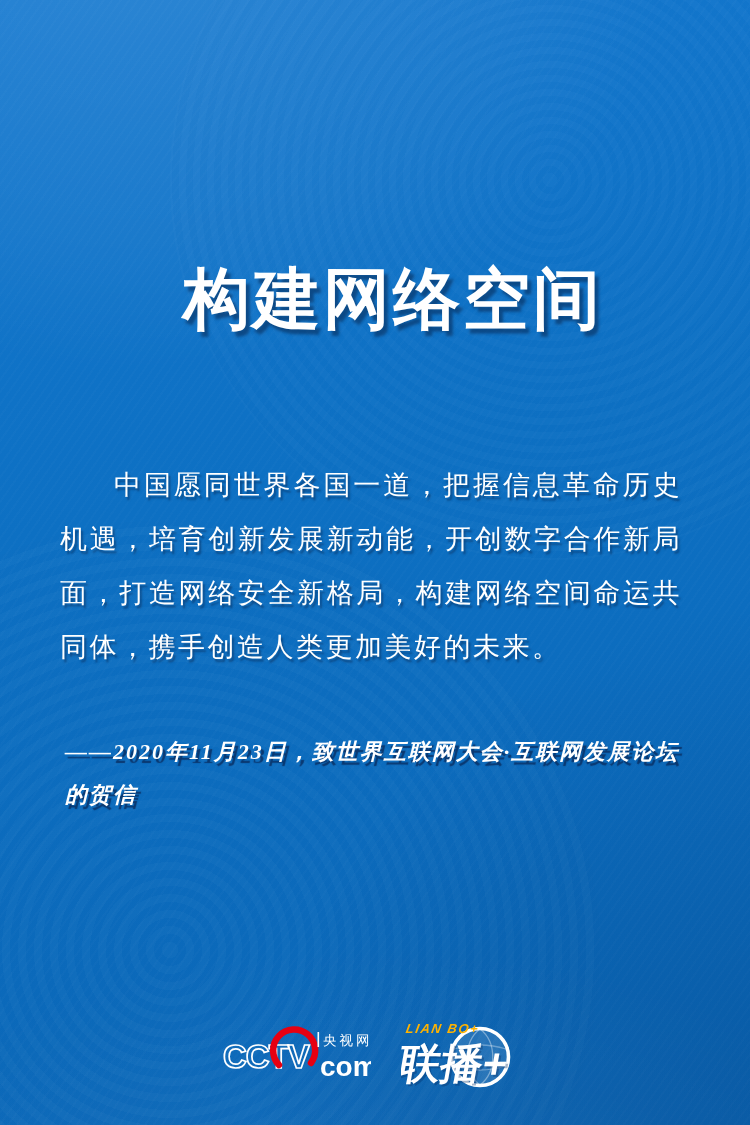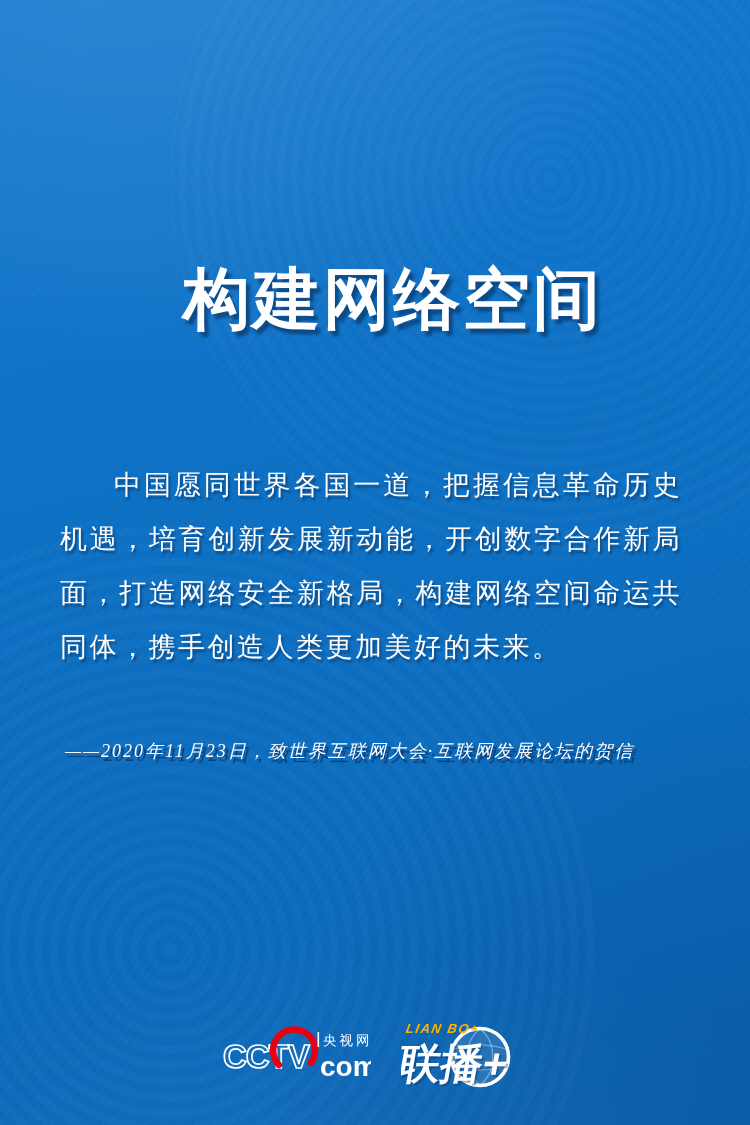--- a/index.html
+++ b/index.html
@@ -52,22 +52,22 @@
     margin:0;
     font-family:"Liberation Serif","DejaVu Serif",serif;
     font-size:27px;line-height:54px;letter-spacing:2.5px;
     color:#ffffff;text-indent:2em;text-align:justify;
     text-shadow:2px 3px 2px rgba(7,38,80,0.5);
   }
   .quote-attribution{
     position:absolute;top:730px;left:65px;width:620px;
     margin:0;
     font-family:"Liberation Serif","DejaVu Serif",serif;
-    font-style:italic;font-weight:normal;
-    font-size:18px;line-height:43px;letter-spacing:2px;
+    font-style:italic;font-weight:bold;
+    font-size:22px;line-height:43px;letter-spacing:2px;
     color:#ffffff;
     text-shadow:3px 4px 1px rgba(9,42,92,0.8);
   }
   
   .footer{
     position:absolute;top:1018px;left:0;width:100%;
     display:flex;justify-content:center;align-items:center;gap:30px;
   }
   .logo{display:block;}
 </style>

